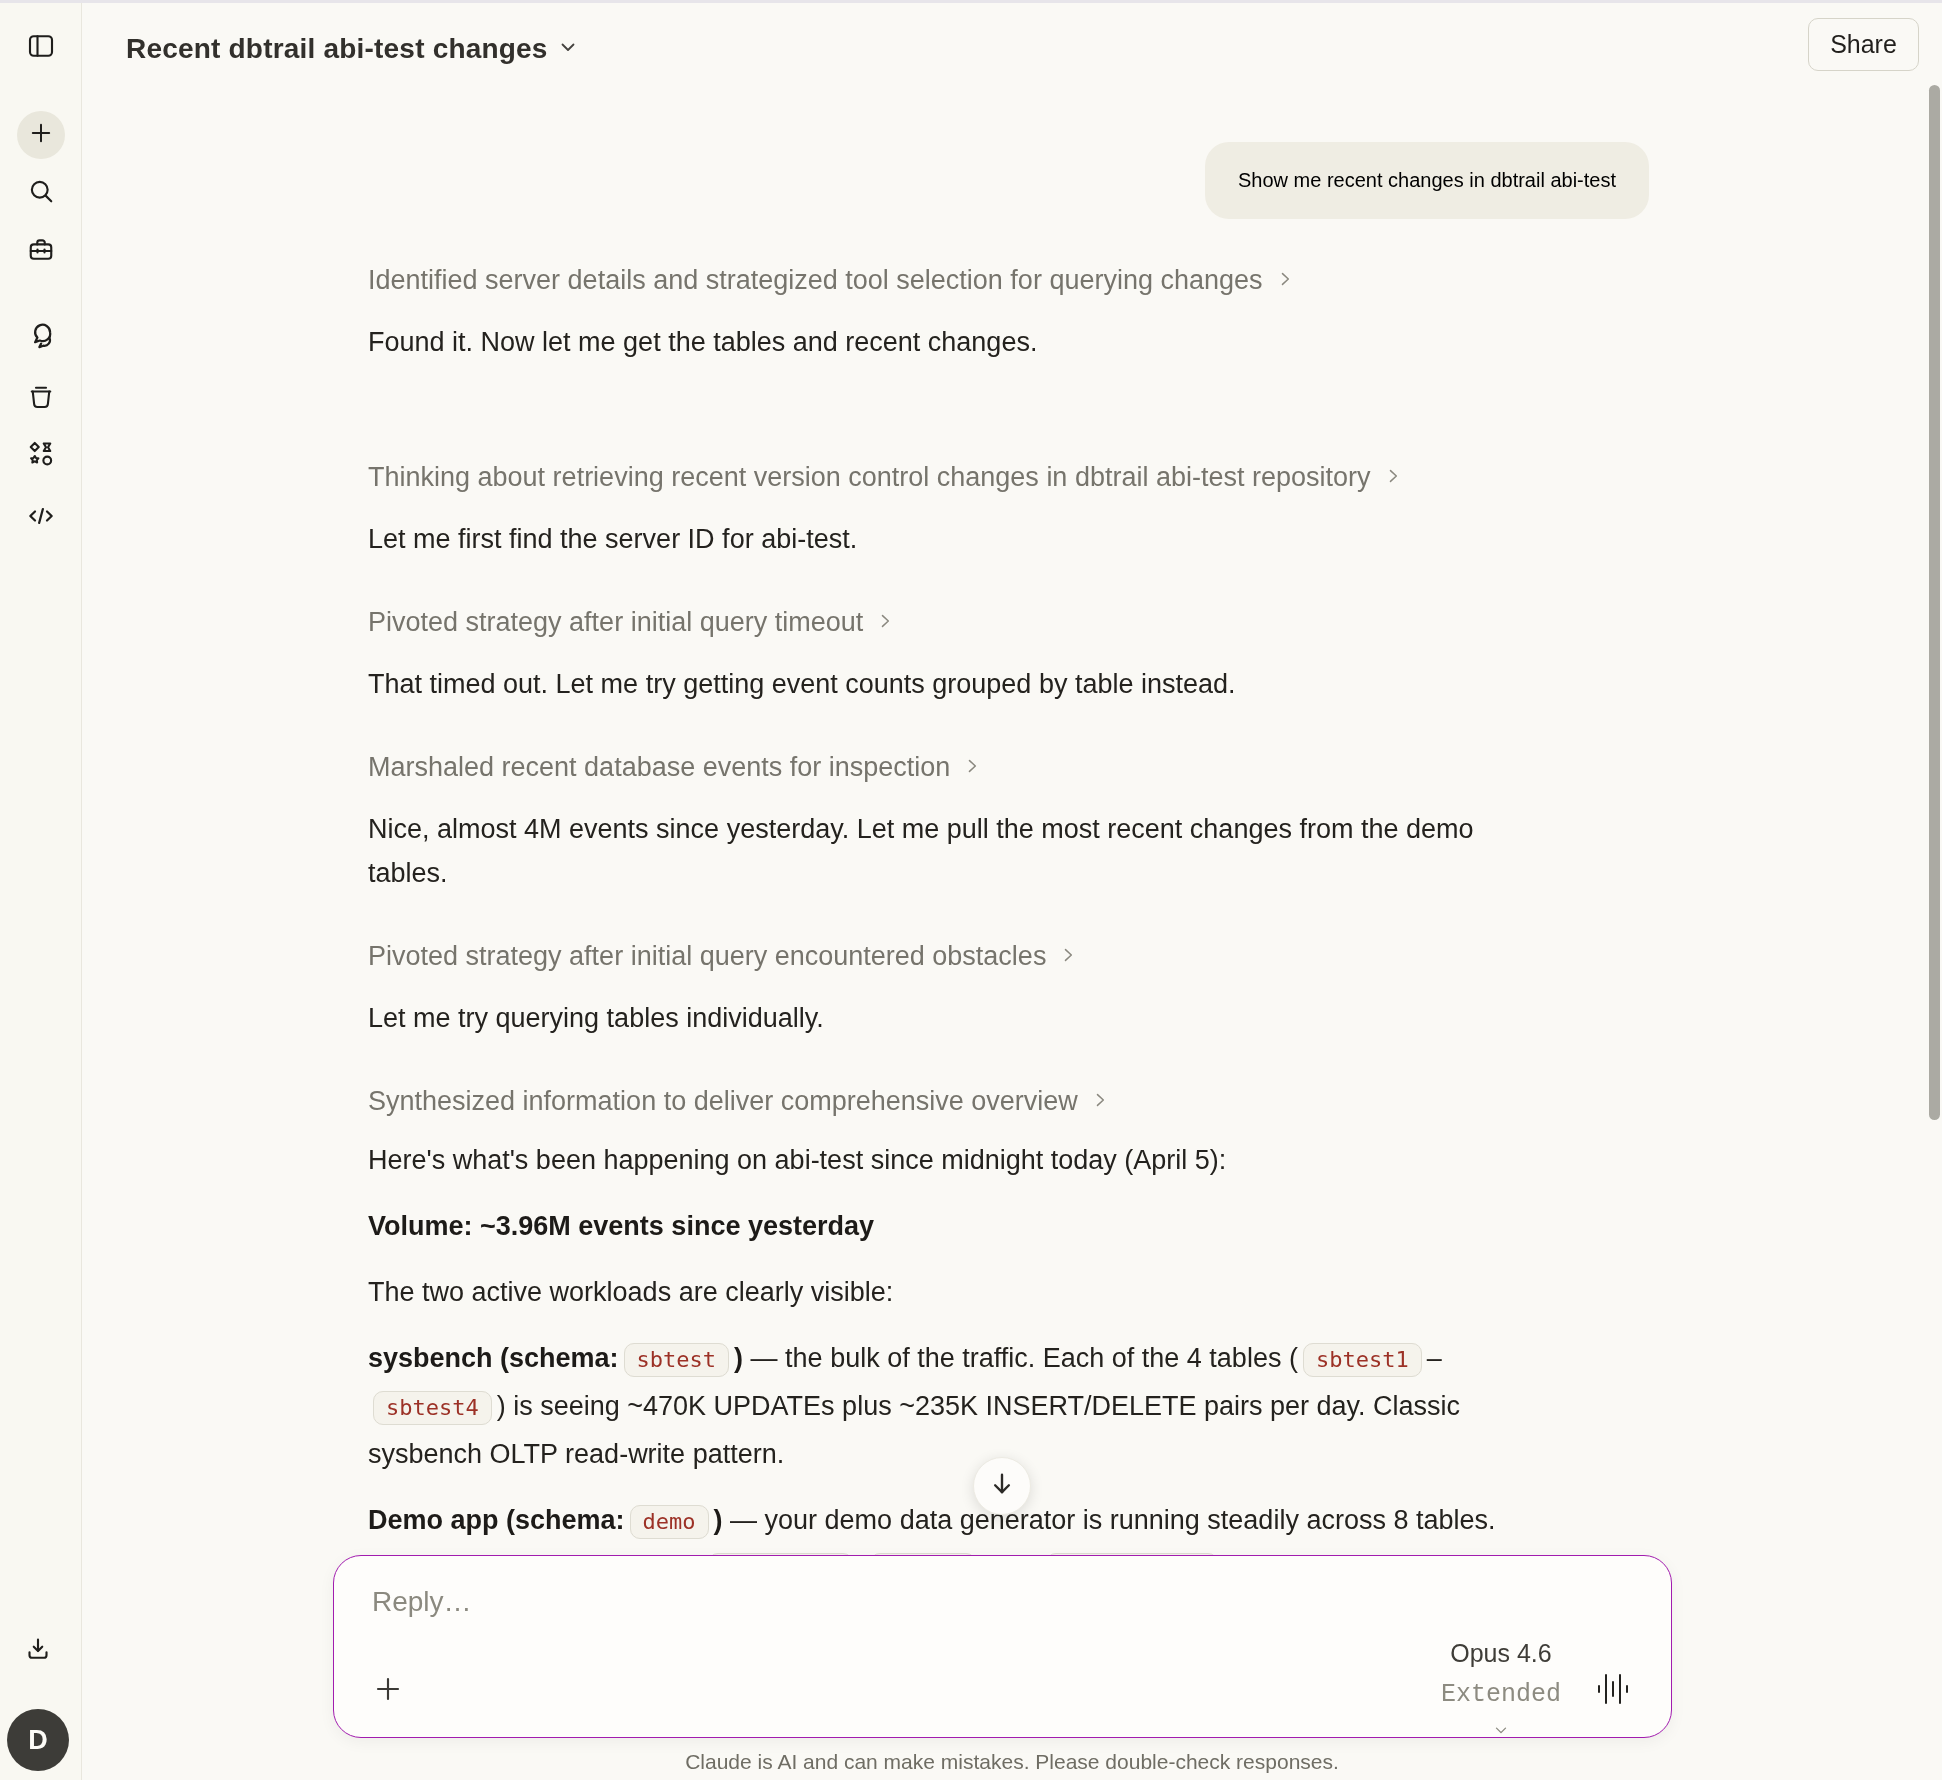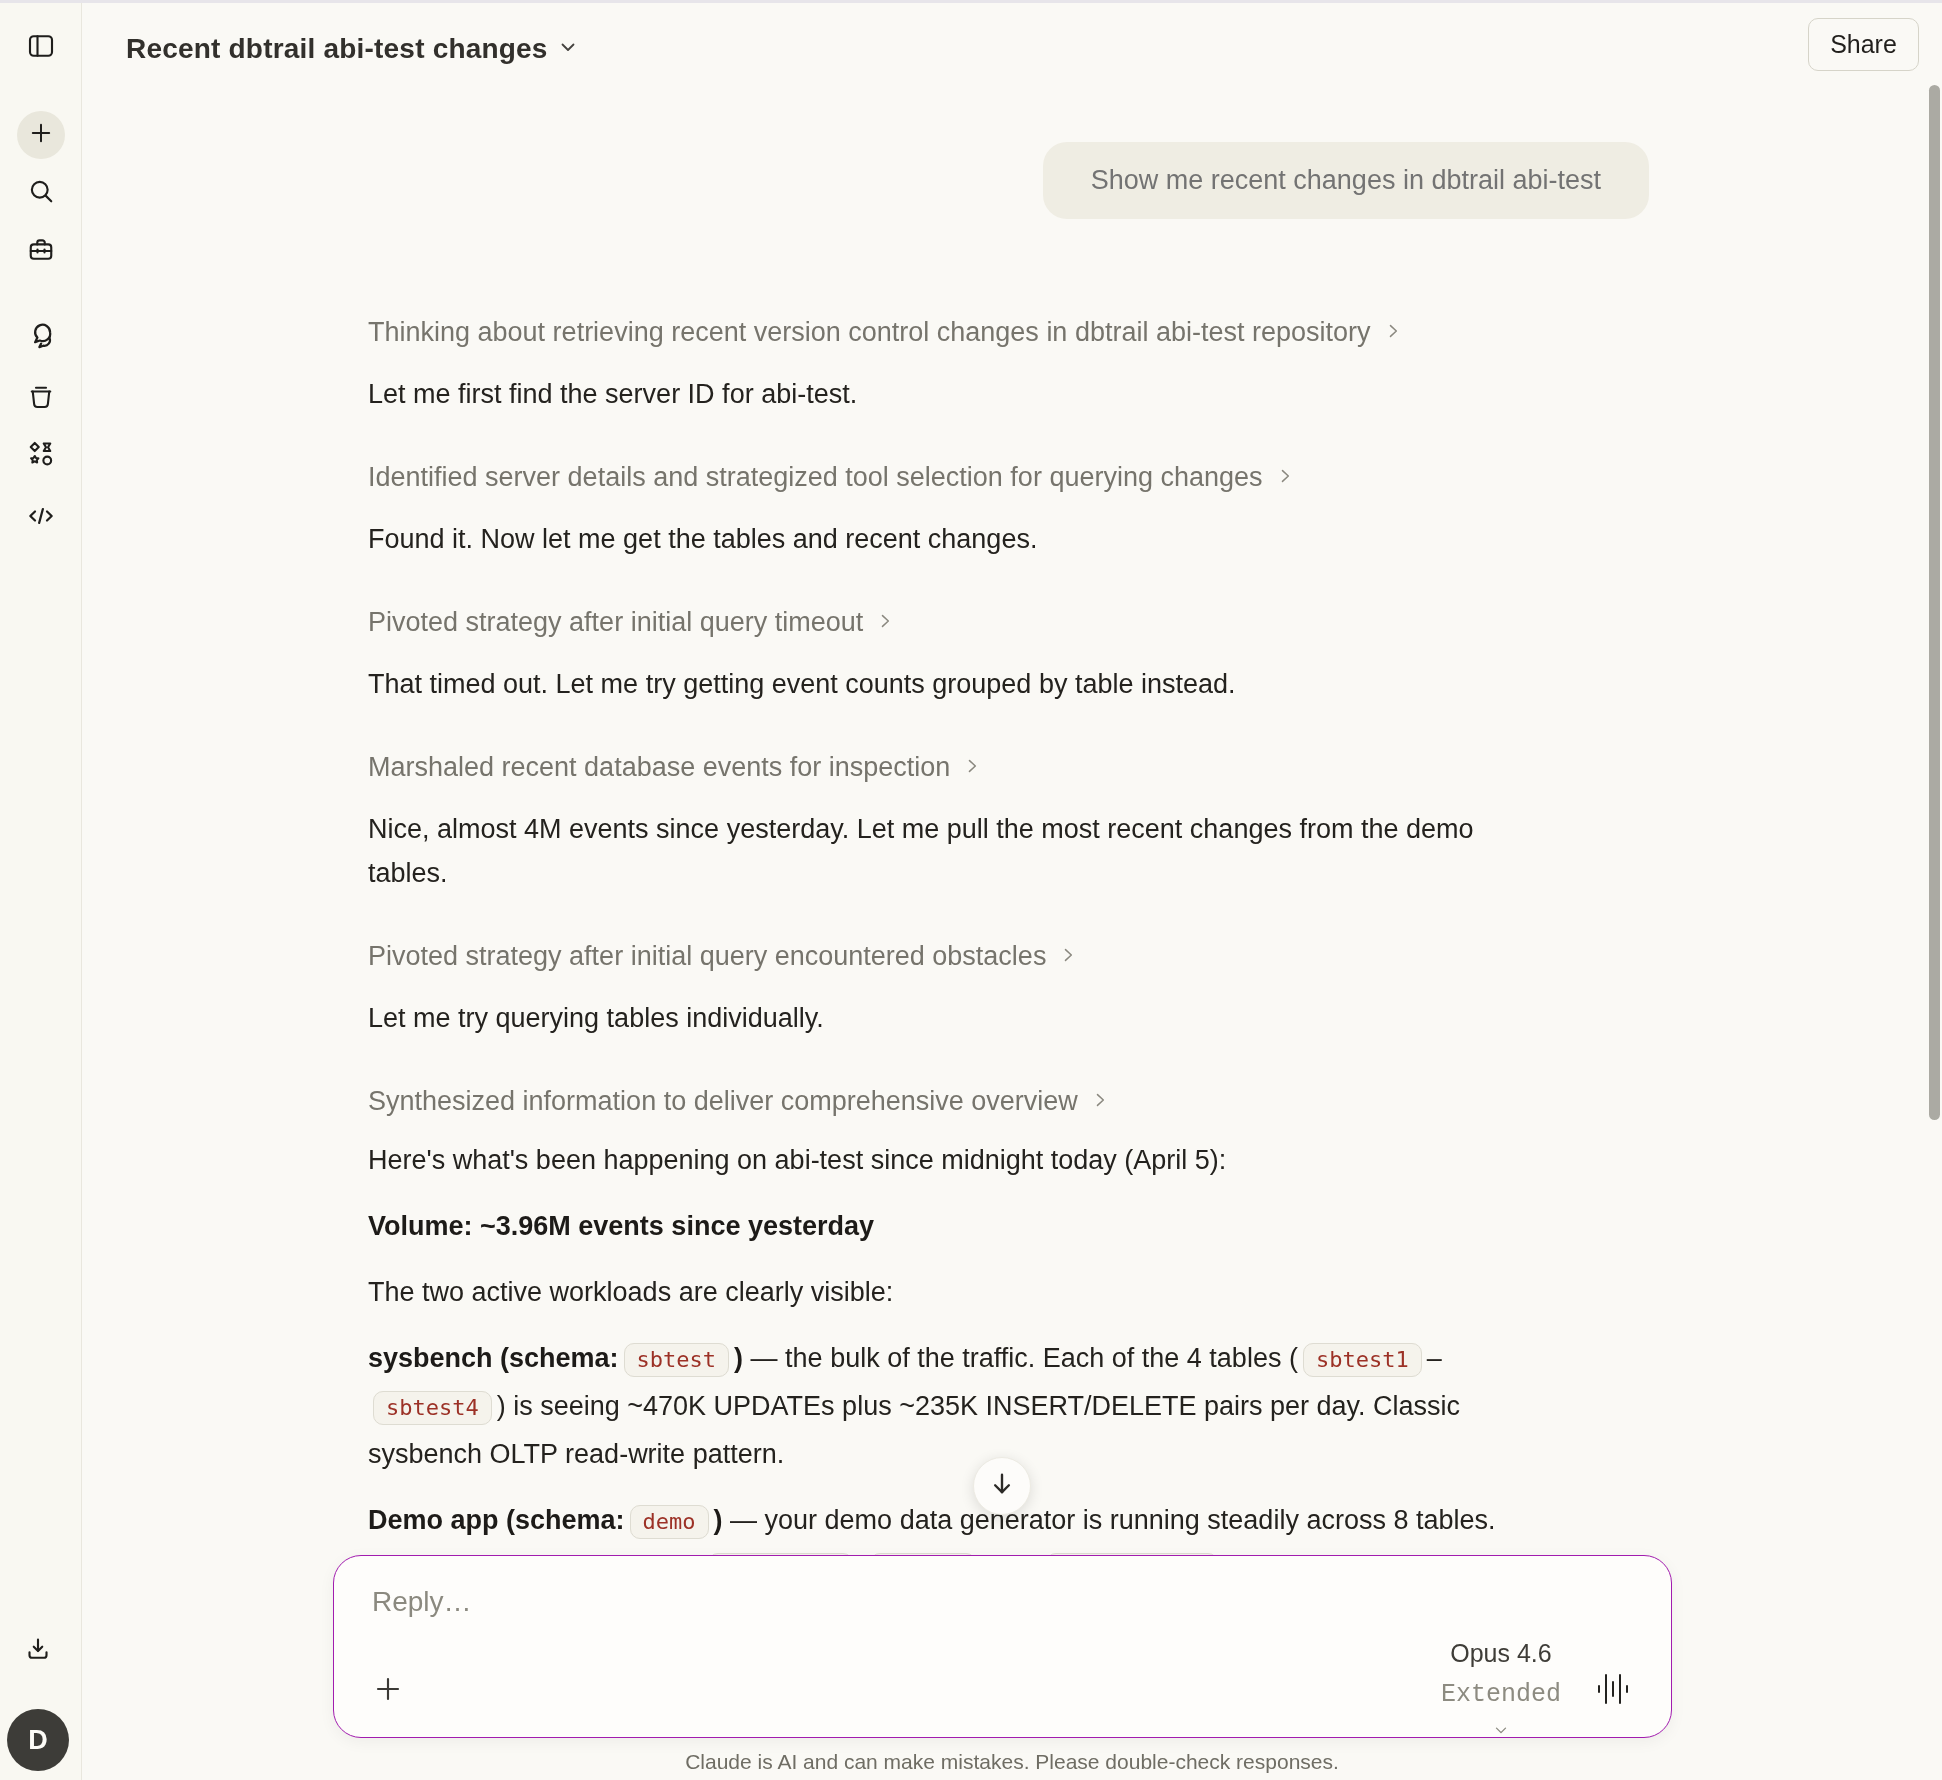--- a/index.html
+++ b/index.html
@@ -25,21 +25,21 @@
   .title-row { position:absolute; left:44px; top:20px; height:52px; display:flex; align-items:center;
                gap:8px; cursor:pointer; }
   .chat-title { font-size:28px; font-weight:600; color:#32302c; letter-spacing:0.2px; }
   .share-btn { position:absolute; top:15px; right:23px; width:111px; height:53px;
                border:1px solid #d6d4c9; border-radius:10px; background:transparent;
                font-family:inherit; font-size:25px; color:#211f1c; cursor:pointer; }
 
   
   .thread { position:absolute; left:368px; top:142px; width:1281px; }
   .user-bubble { margin-left:auto; width:max-content; max-width:1100px; background:#efede3;
-                 border-radius:24px; padding:22px 48px; font-size:27px; line-height:33px; color:#737373; }
+                 border-radius:24px; padding:22px 33px; font-size:20px; line-height:33px; color:#000000; }
   .step { margin-top:44px; }
   .step.first { margin-top:96px; }
   .step-header { display:flex; align-items:center; gap:12px; color:#76746c; font-size:27px;
                  line-height:34px; cursor:pointer; width:max-content; max-width:1220px; }
   .step-header svg { stroke:#8a887f; fill:none; stroke-width:1.8; stroke-linecap:round; stroke-linejoin:round; flex:none; }
   .step-body { margin-top:23px; font-size:27px; line-height:44px; color:#24221e; max-width:1180px; }
   .para { margin-top:20px; font-size:27px; line-height:46px; color:#24221e; max-width:1180px; }
   .para strong { font-weight:700; color:#1d1b18; }
   .chip { font-family:"DejaVu Sans Mono", monospace; font-size:22px; color:#9c3126;
           background:#f5f3ec; border:1.5px solid #dedcd2; border-radius:10px;
@@ -188,38 +188,38 @@
     </div>
     <button class="share-btn">Share</button>
   </header>
 
   <main class="thread">
 
     <div class="user-bubble">
       <span>Show me recent changes in dbtrail abi-test</span>
     </div>
 
+    <section class="step">
+      <div class="step-header">
+        <span>Identified server details and strategized tool selection for querying changes</span>
+        <span><svg width="20" height="20" viewBox="0 0 24 24">
+              <path d="M9 5.5l7 6.5-7 6.5"></path>
+            </svg></span>
+      </div>
+      <div class="step-body">Found it. Now let me get the tables and recent changes.</div>
+    </section>
+
     <section class="step first">
       <div class="step-header">
         <span>Thinking about retrieving recent version control changes in dbtrail abi-test repository</span>
         <span><svg width="20" height="20" viewBox="0 0 24 24">
               <path d="M9 5.5l7 6.5-7 6.5"></path>
             </svg></span>
       </div>
       <div class="step-body">Let me first find the server ID for abi-test.</div>
-    </section>
-
-    <section class="step">
-      <div class="step-header">
-        <span>Identified server details and strategized tool selection for querying changes</span>
-        <span><svg width="20" height="20" viewBox="0 0 24 24">
-              <path d="M9 5.5l7 6.5-7 6.5"></path>
-            </svg></span>
-      </div>
-      <div class="step-body">Found it. Now let me get the tables and recent changes.</div>
     </section>
 
     <section class="step">
       <div class="step-header">
         <span>Pivoted strategy after initial query timeout</span>
         <span><svg width="20" height="20" viewBox="0 0 24 24">
               <path d="M9 5.5l7 6.5-7 6.5"></path>
             </svg></span>
       </div>
       <div class="step-body">That timed out. Let me try getting event counts grouped by table instead.</div>

